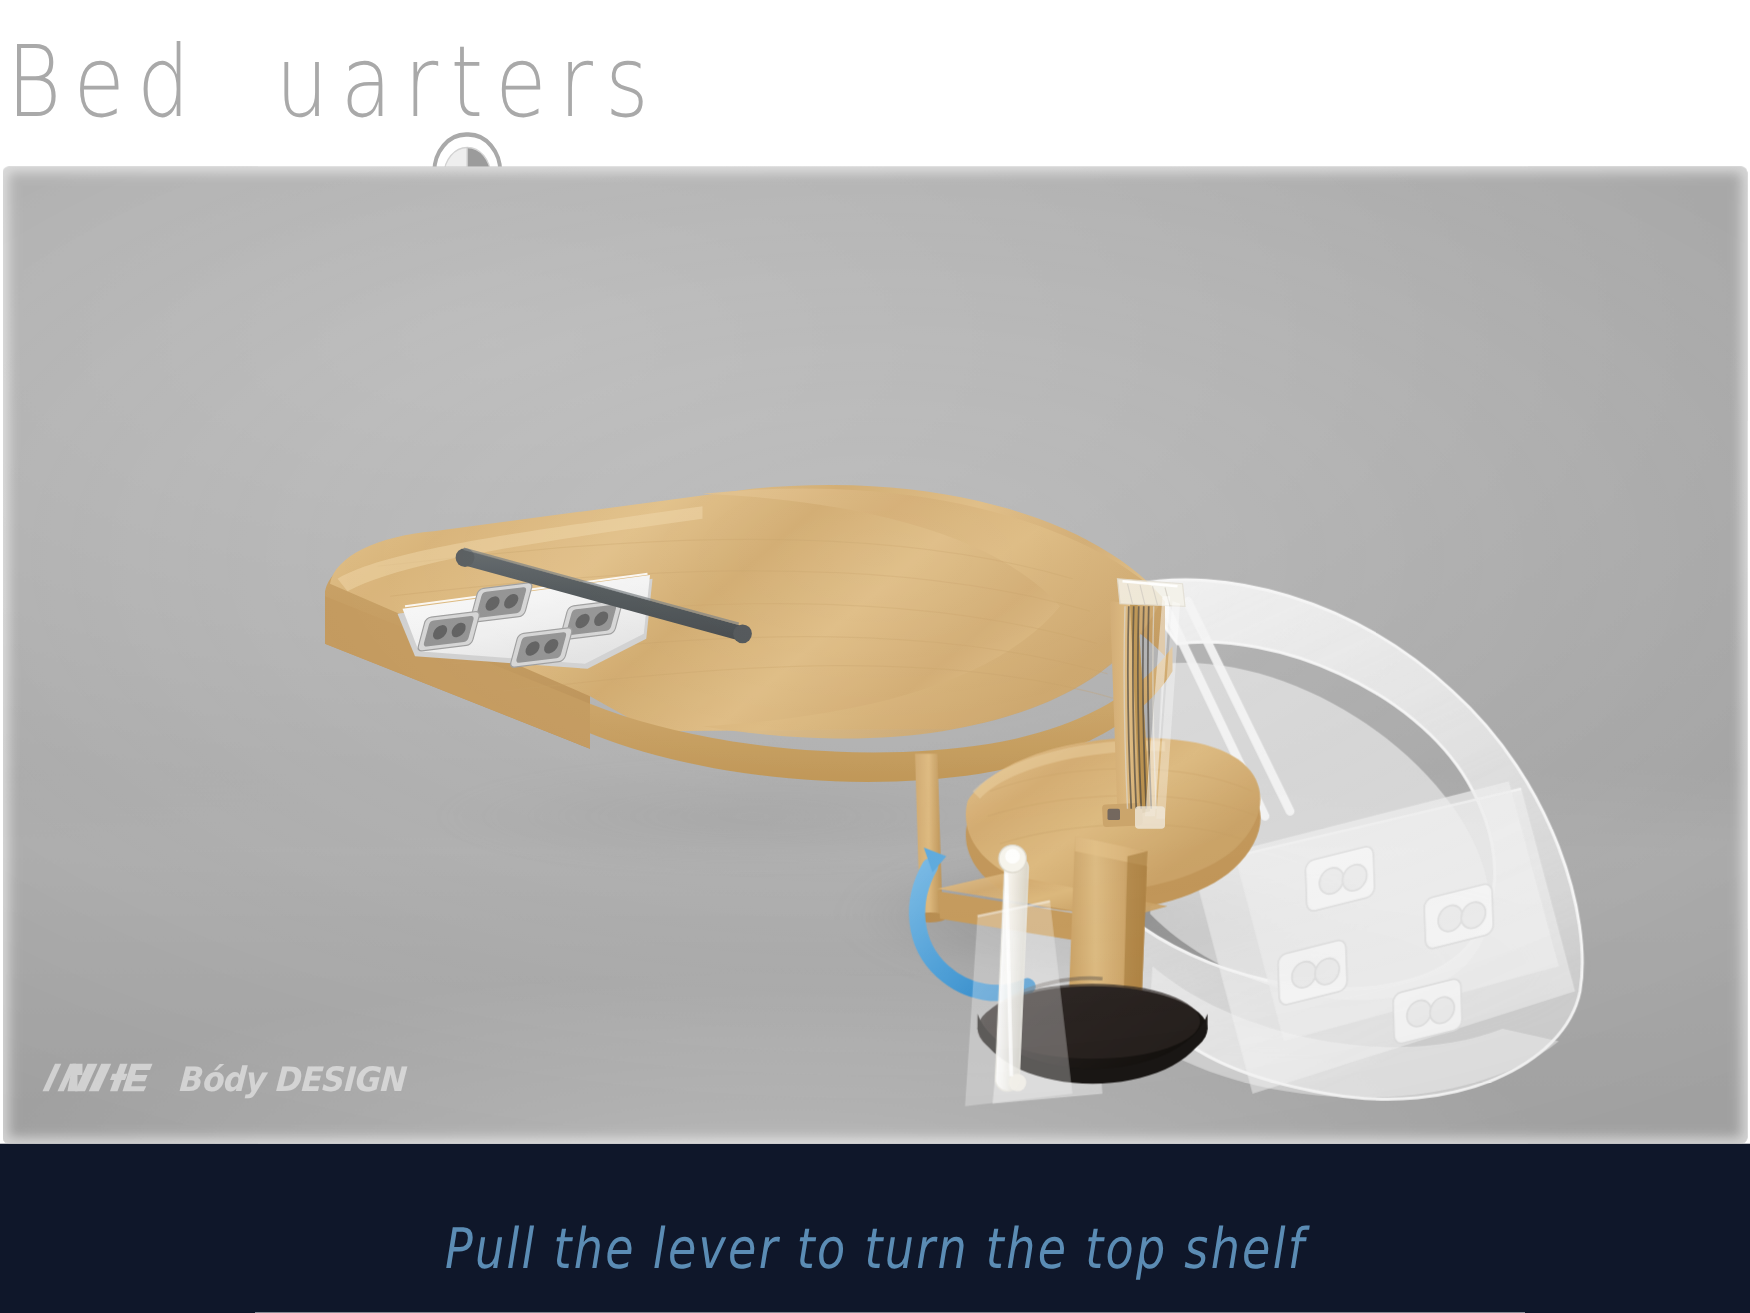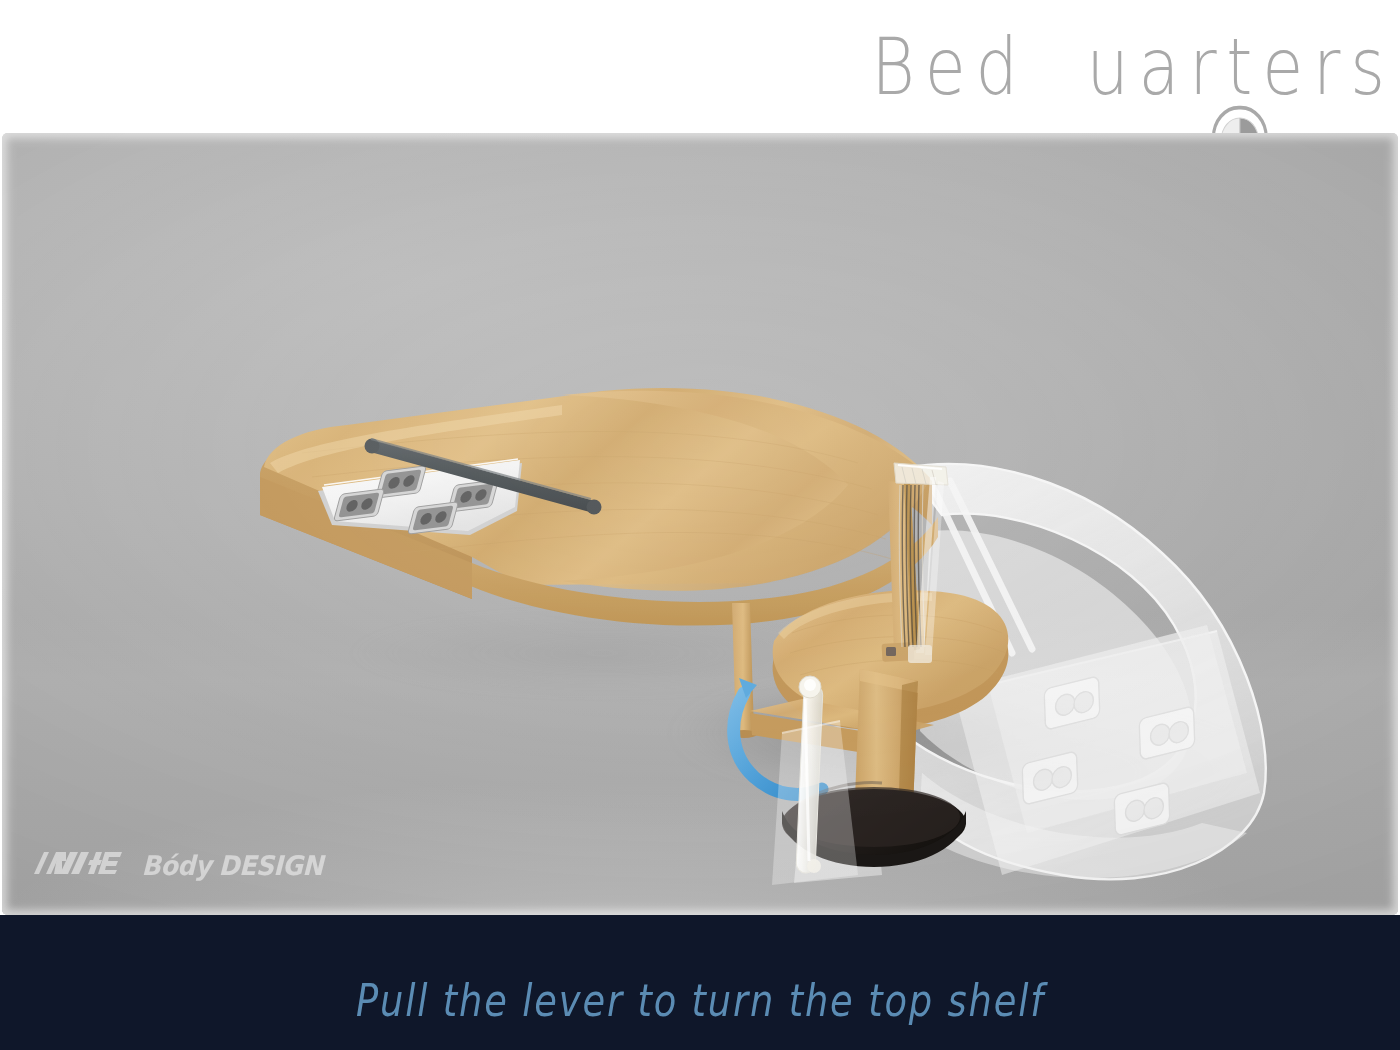--- a/index.html
+++ b/index.html
@@ -8,21 +8,21 @@
     width:1400px;height:1050px;
     background:#ffffff;
     font-family:"Liberation Sans", sans-serif;
     overflow:hidden;
     position:relative;
   }
 
   
   .title-bar{
     position:absolute;left:0;top:0;width:1400px;height:133px;
-    display:flex;align-items:center;justify-content:flex-end;
+    display:flex;align-items:center;justify-content:flex-start;
     background:#ffffff;
   }
   .title-text{
     display:flex;align-items:center;justify-content:center;
     color:#a9a9a9;
     font-family:"DejaVu Sans", sans-serif;
     font-size:68px;
     font-weight:300;
     letter-spacing:10px;
     line-height:1;

